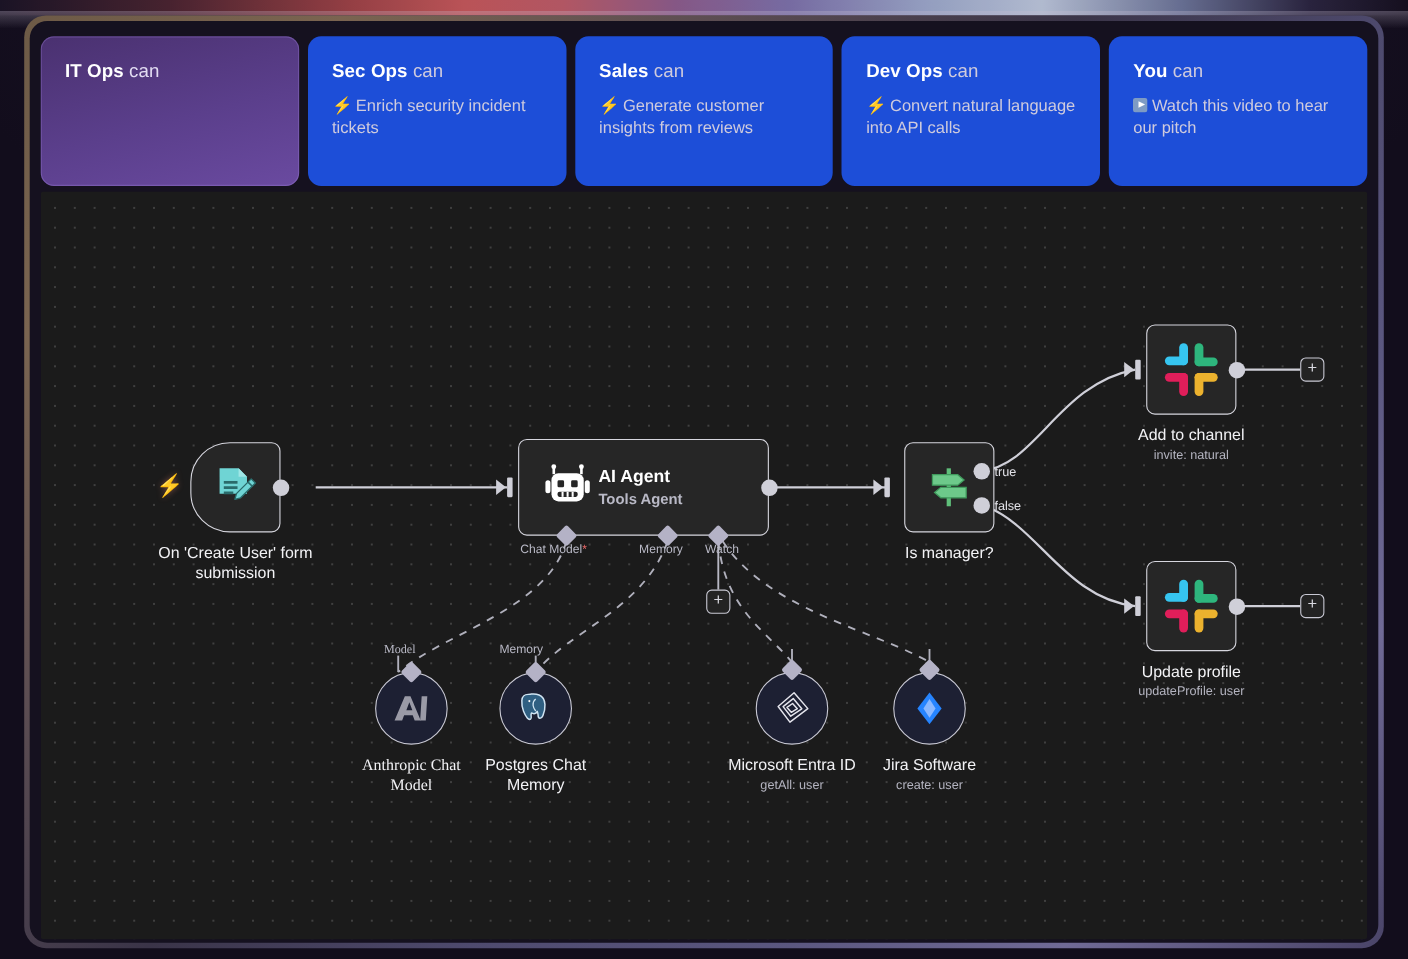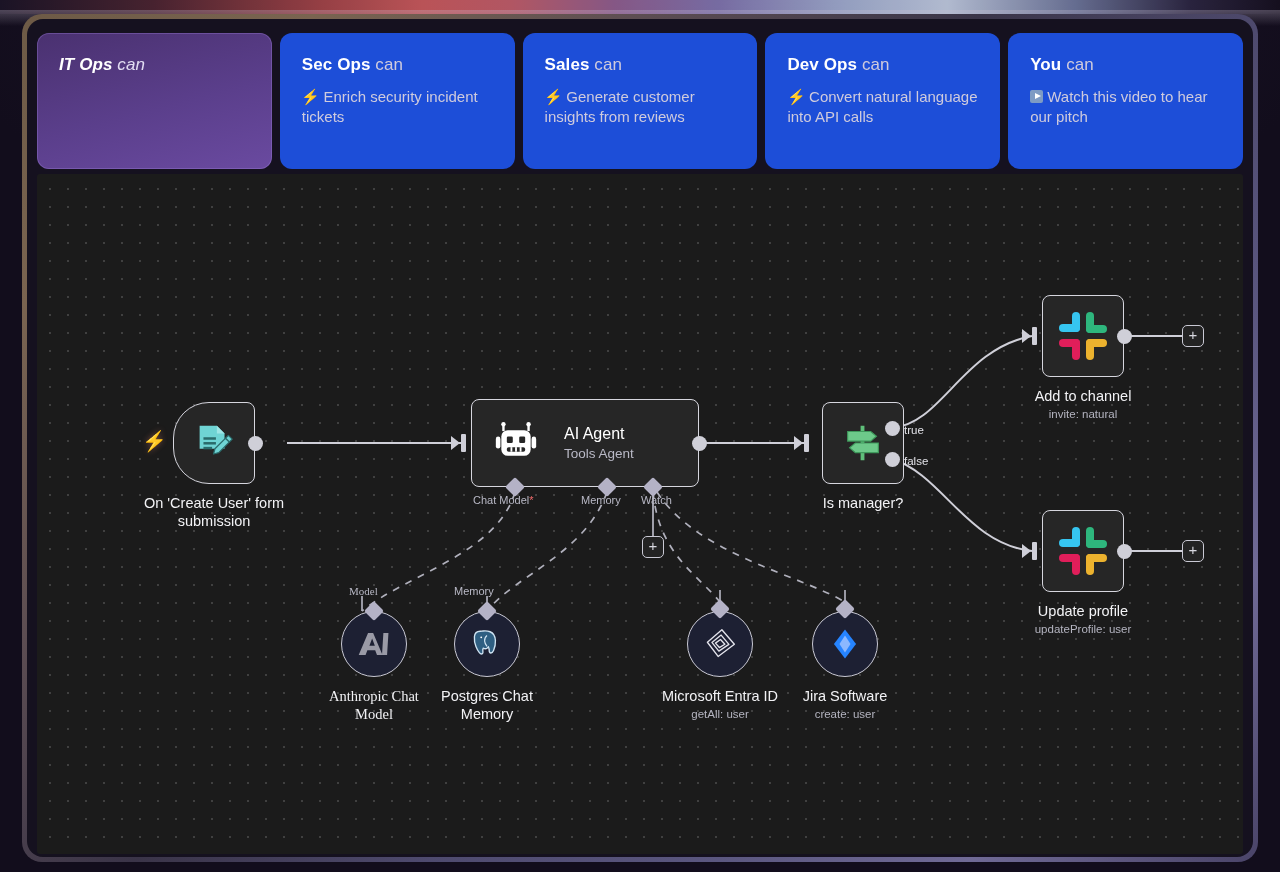--- a/index.html
+++ b/index.html
@@ -89,21 +89,20 @@
     width: 239px;
     height: 136px;
     border-radius: 12px;
     background: #1d4ed8;
     padding: 22px 20px 0 22px;
     overflow: hidden;
   }
   .tab.active {
     background: linear-gradient(165deg, #4a3170 0%, #5b3f8c 55%, #6a4aa0 100%);
     box-shadow: 0 0 0 1px rgba(160,130,220,.35) inset;
-    font-style: italic;
   }
   .tab-title {
     font-size: 17px;
     color: #e8e6f0;
     letter-spacing: .1px;
     white-space: nowrap;
   }
   .tab-title .who { font-weight: bold; color: #ffffff; }
   .tab-title .can { color: #cfcbdd; font-weight: normal; }
   .tab.active .tab-title .can { color: #e2dcf2; }
@@ -171,21 +170,22 @@
     border-radius: 36px 8px 8px 36px;
     justify-content: center;
   }
   .node-square-box {
     width: 82px; height: 82px;
     justify-content: center;
   }
   .node-agent-box {
     width: 228px; height: 88px;
     padding-left: 22px;
-    gap: 26px;
+    gap: 6px;
+    font-weight: bold;
   }
   .node-label {
     margin-top: 10px;
     text-align: center;
     color: #f2f2f5;
     font-size: 14.5px;
     line-height: 18px;
     white-space: pre-line;
   }
   .node-sublabel {

